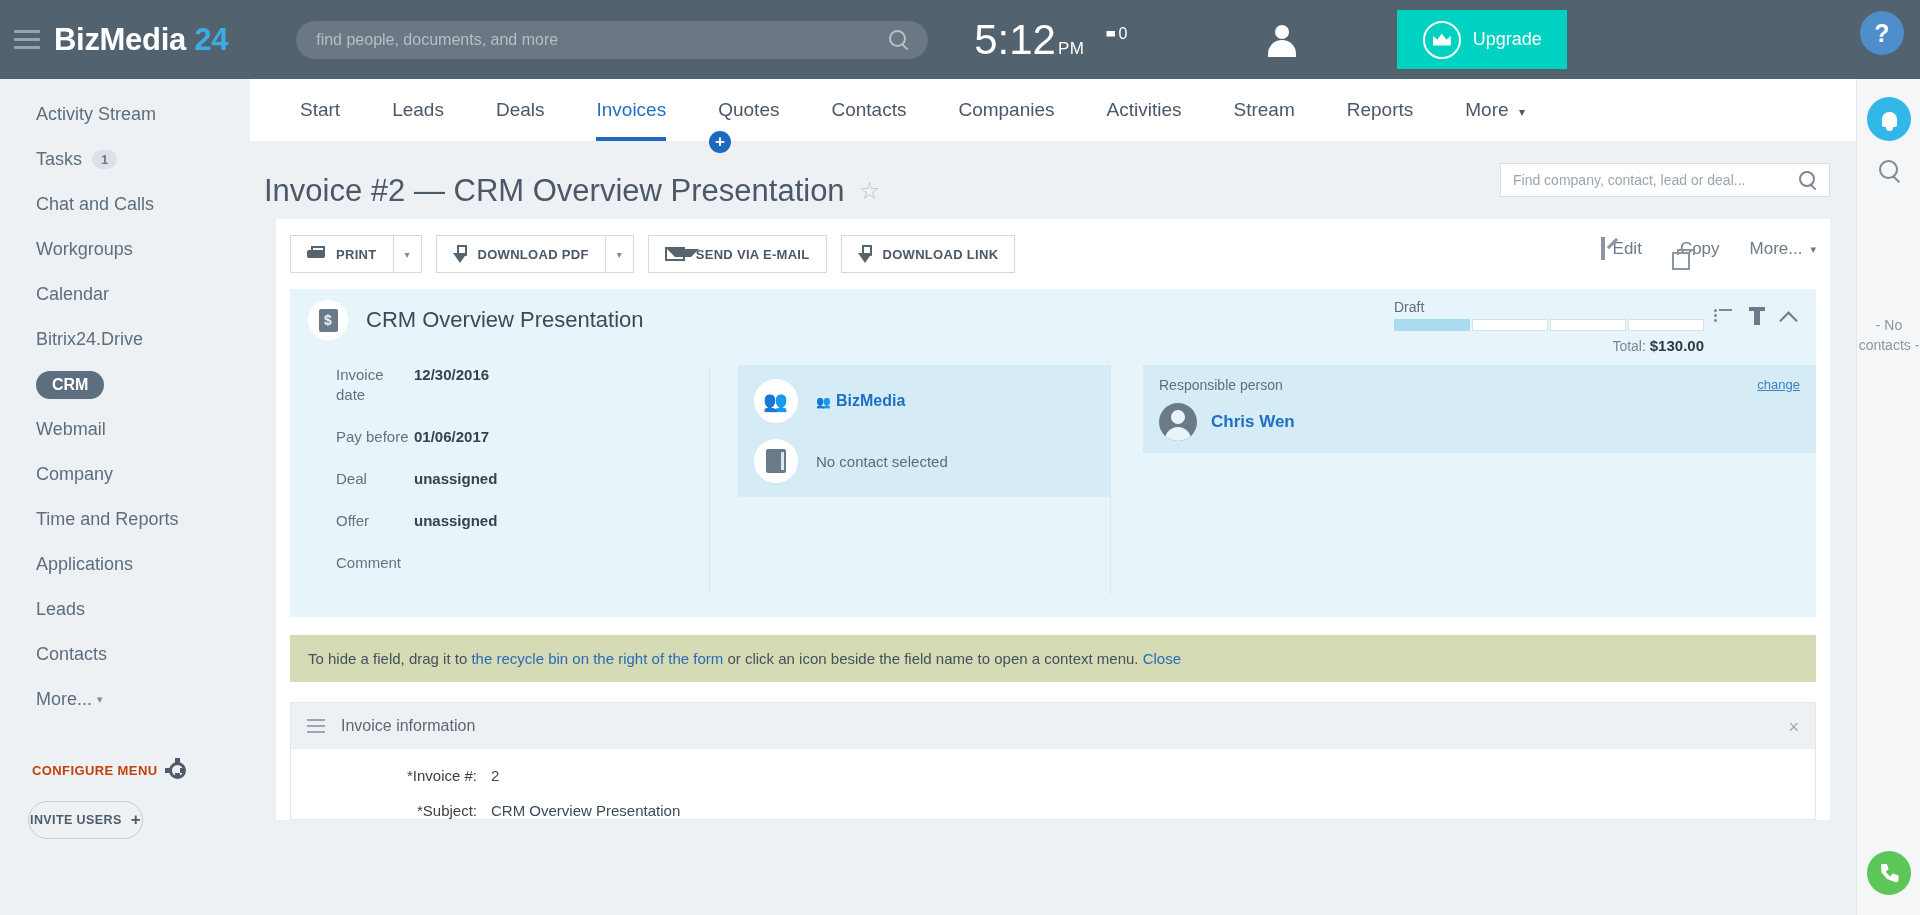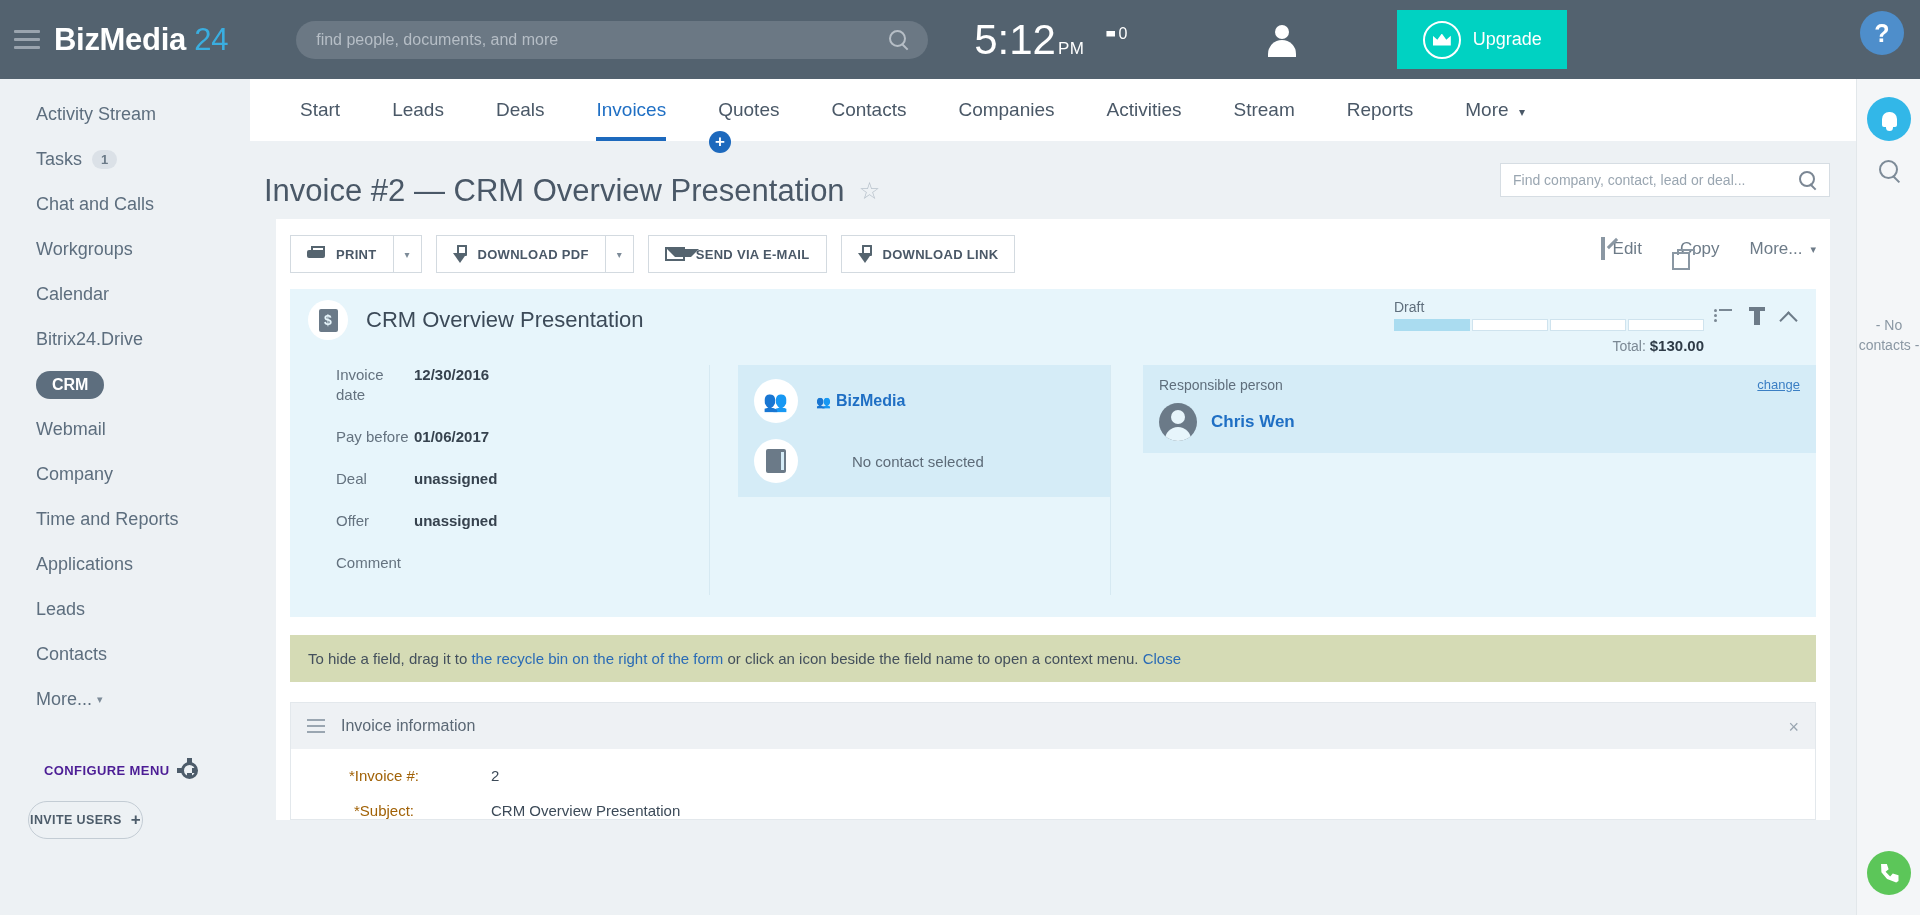--- a/index.html
+++ b/index.html
@@ -11,21 +11,21 @@
   body { position: relative; }
 
   
   .topbar {
     position: absolute; top: 0; left: 0; width: 1920px; height: 79px;
     background: #53626f; display: flex; align-items: center;
   }
   .burger { width: 26px; margin-left: 14px; display: flex; flex-direction: column; gap: 5px; cursor: pointer; }
   .burger span { display: block; height: 3px; background: #9aa4ae; border-radius: 1px; }
   .logo { margin-left: 14px; font-size: 31px; font-weight: bold; color: #fff; letter-spacing: -0.3px; }
-  .logo .num { color: #3aaee0; font-weight: normal; }
+  .logo .num { color: #3aaee0; font-weight: bold; }
   .searchbox {
     margin-left: 68px; width: 632px; height: 38px; border-radius: 19px;
     background: #6b7884; display: flex; align-items: center; position: relative;
   }
   .searchbox input {
     flex: 1; background: transparent; border: none; outline: none;
     color: #cdd4da; font-size: 16px; padding: 0 20px;
     font-family: "Liberation Sans", sans-serif;
   }
   .searchbox input::placeholder { color: #b6bec6; }
@@ -126,22 +126,22 @@
   .side-item.active .pill {
     background: #5d6e7e; color: #fff; border-radius: 16px;
     padding: 5px 16px; font-size: 16px; font-weight: bold;
   }
   .badge {
     display: inline-block; margin-left: 10px; background: #dbe1e7; color: #6b7a88;
     border-radius: 10px; padding: 2px 9px; font-size: 13px; font-weight: bold;
   }
   .side-caret { font-size: 11px; margin-left: 5px; color: #7d8b98; }
   .configure {
-    margin-top: 40px; padding-left: 44px; display: flex; align-items: center;
-    font-size: 13px; font-weight: bold; color: #4c1d95; letter-spacing: .4px; cursor: pointer;
+    margin-top: 40px; padding-left: 32px; display: flex; align-items: center;
+    font-size: 13px; font-weight: bold; color: #c2410c; letter-spacing: .4px; cursor: pointer;
   }
   .gear {
     width: 17px; height: 17px; margin-left: 11px; position: relative;
     border: 3px solid #4d5c6a; border-radius: 50%;
   }
   .gear::before, .gear::after {
     content:""; position:absolute; background:#4d5c6a;
   }
   .gear::before { left: 3px; top: -7px; width: 5px; height: 5px; box-shadow: 0 15px 0 #4d5c6a; }
   .gear::after { left: -7px; top: 3px; width: 5px; height: 5px; box-shadow: 15px 0 0 #4d5c6a; }
@@ -292,21 +292,21 @@
   }
 
   .card-body { display: flex; padding: 14px 0 22px 0; }
   .col-fields { width: 420px; padding-left: 46px; border-right: 1px solid #d6e9f2; }
   .frow { display: flex; margin-bottom: 22px; }
   .flabel { width: 78px; color: #64727f; font-size: 15px; line-height: 20px; }
   .fvalue { color: #36424e; font-size: 15px; font-weight: bold; line-height: 20px; }
   .col-links { width: 400px; padding-left: 28px; }
   .linkbox { background: #d5ecf7; padding: 14px 16px; }
   .lrow { display: flex; align-items: center; margin-bottom: 16px; }
-  .lrow:last-child { margin-bottom: 0; gap: 36px; }
+  .lrow:last-child { margin-bottom: 0; }
   .lavatar {
     width: 44px; height: 44px; border-radius: 50%; background: #fff; margin-right: 18px;
     display: flex; align-items: center; justify-content: center;
   }
   .people-glyph { font-size: 20px; color: #6b7a88; }
   .book-glyph { width: 20px; height: 24px; background: #6b7a88; border-radius: 2px; position: relative;}
   .book-glyph::after{ content:""; position:absolute; right:2px; top:3px; width:3px; height:18px; background:#d5ecf7;}
   .company-link { color: #1f6fc4; font-size: 16px; font-weight: bold; cursor: pointer; }
   .company-link .cglyph { font-size: 12px; margin-right: 5px; }
   .nocontact { color: #5d6b78; font-size: 15px; }
@@ -328,21 +328,21 @@
   .infopanel { margin-top: 20px; border: 1px solid #e3e8ec; }
   .infohead {
     background: #eef1f4; height: 46px; display: flex; align-items: center; padding: 0 16px;
     position: relative;
   }
   .drag-handle { width: 18px; height: 14px; margin-right: 16px; display:flex; flex-direction:column; justify-content:space-between; cursor: grab;}
   .drag-handle i { display:block; height:2px; background:#9aa6b1; }
   .infohead-title { font-size: 16px; color: #5b6875; }
   .close-x { position: absolute; right: 16px; top: 14px; font-size: 18px; color: #9aa6b1; cursor: pointer; }
   .inforow { display: flex; padding: 18px 0 0 0; }
-  .info-label { width: 200px; text-align: center; color: #a16207; font-size: 15px; padding-right: 14px; }
+  .info-label { width: 200px; text-align: right; color: #404040; font-size: 15px; padding-right: 14px; }
   .info-value { color: #3c4a58; font-size: 15px; }
 </style>
 </head>
 <body>
 
 <div class="topbar">
   <div class="burger">
     <span></span>
       <span></span>
       <span></span>

